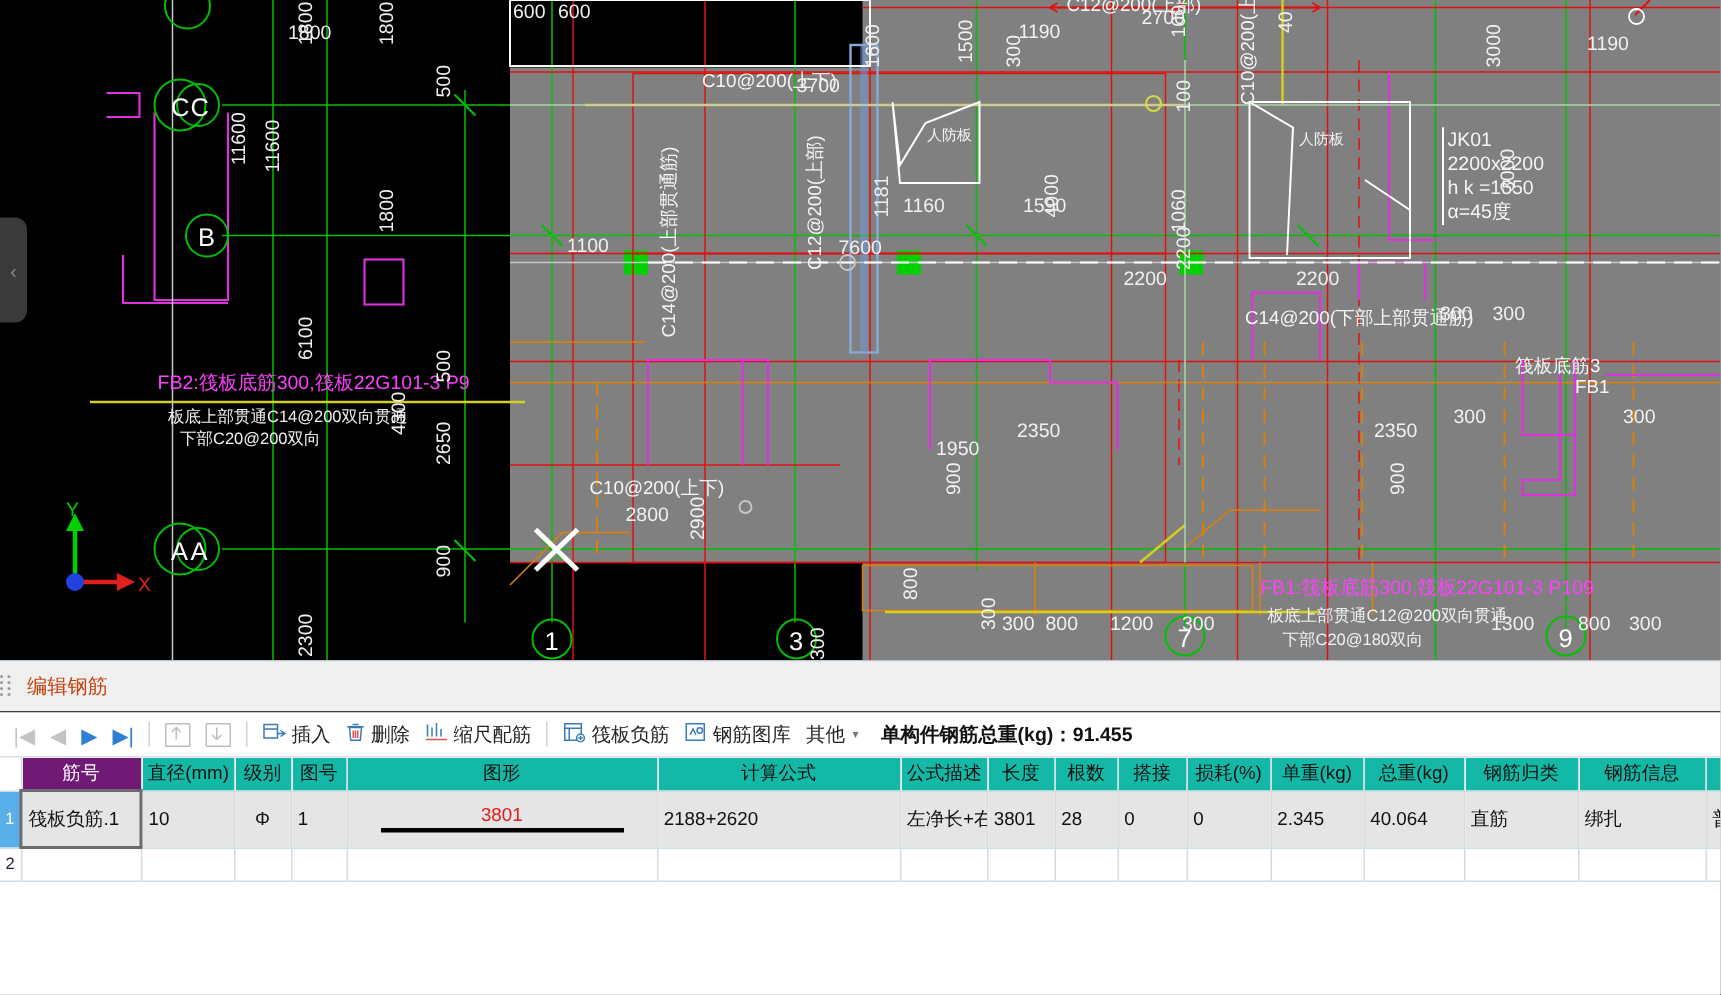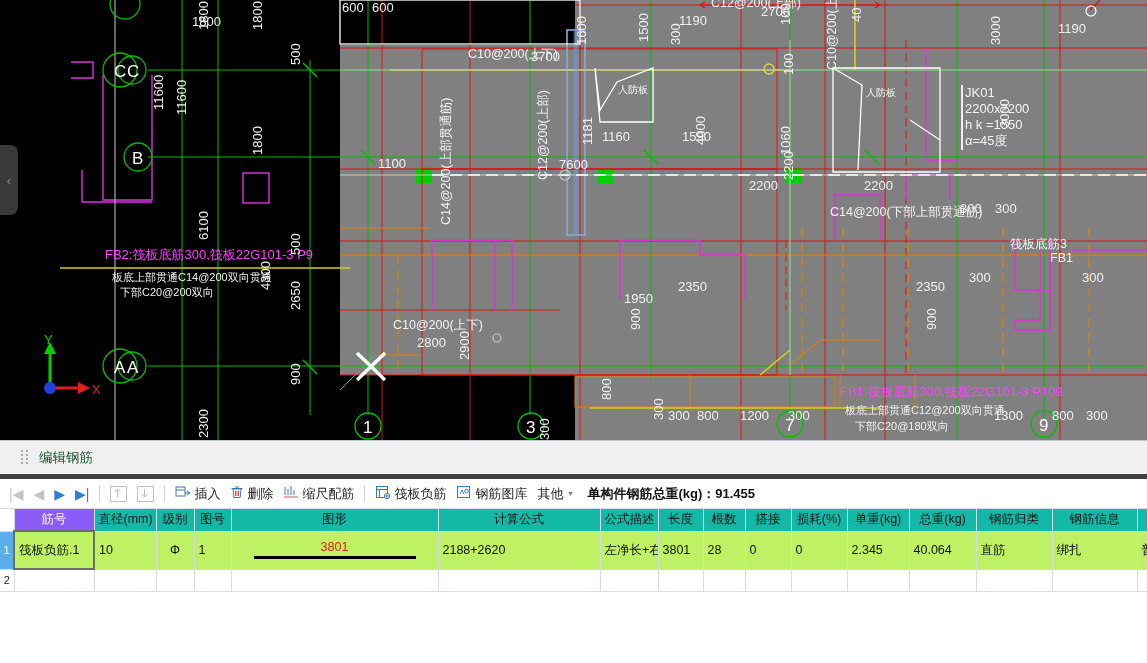--- a/index.html
+++ b/index.html
@@ -23,23 +23,23 @@
     display: flex; align-items: center; justify-content: center;
     color: #8a8a8a; font-size: 13px; cursor: pointer;
   }
 
   
   #panel {
     position: absolute; left: 0; top: 440px; width: 1147px; height: 223px;
     background: #ffffff; border-top: 1px solid #b9c6cf;
   }
   .panel-title {
-    height: 33px; background: #f0f0f0; border-bottom: 5px solid #404040;
-    display: flex; align-items: center; padding-left: 21px;
-    font-size: 13.5px; color: #14532d;
+    height: 33px; background: #f0f0f0; border-bottom: 1px solid #404040;
+    display: flex; align-items: center; padding-left: 0;
+    font-size: 13.5px; color: #c2410c;
   }
   .grip {
     width: 10px; height: 16px; margin-right: 8px;
     display: grid; grid-template-columns: 3px 3px; grid-template-rows: repeat(4, 3px);
     gap: 1px 2px; align-content: center;
   }
   .grip i { width: 2px; height: 2px; background: #9a9a9a; border-radius: 50%; display: block; }
 
   .toolbar {
     height: 29px; background: #ffffff; border-bottom: 1px solid #d7dde2;
@@ -67,27 +67,27 @@
   table.grid { border-collapse: collapse; table-layout: fixed; width: 1175px; }
   table.grid th, table.grid td {
     border: 1px solid #d0dde3; font-size: 12.5px; color: #111;
     padding: 0 4px; height: 21px; box-sizing: border-box; overflow: hidden;
     white-space: nowrap;
   }
   table.grid th {
     background: #14b8a6; font-weight: normal; text-align: center; height: 22px;
     border-top: none;
   }
-  table.grid th.sel { background: #8b5cf6; color: #ffffff; }
+  table.grid th.sel { background: #701a75; color: #ffffff; }
   table.grid th.rowhdr { width: 14px; background: #ffffff; border-left: none; }
   table.grid td.rowhdr {
     width: 14px; background: #ffffff; color: #223; text-align: center;
     font-size: 11px; padding: 0; border-left: none;
   }
-  table.grid tr.sel td { background: #bef264; height: 38px; }
+  table.grid tr.sel td { background: #e5e5e5; height: 38px; }
   table.grid tr.sel td.rowhdr { background: #5aafe8; color: #ffffff; }
   table.grid tr.empty td { background: #ffffff; height: 22px; }
   td.namecell { font-size: 13px; color: #000; border: 2px solid #6b6b6b !important; }
   td.shapecell { text-align: center; position: relative; }
   .shape-num { color: #e02020; font-size: 12.5px; line-height: 12px; }
   .shape-bar { height: 3px; background: #000; margin: 3px 18px 0 18px; }
   td.wrapcell { white-space: normal; line-height: 12px; font-size: 12px; }
 </style>
 </head>
 <body>

